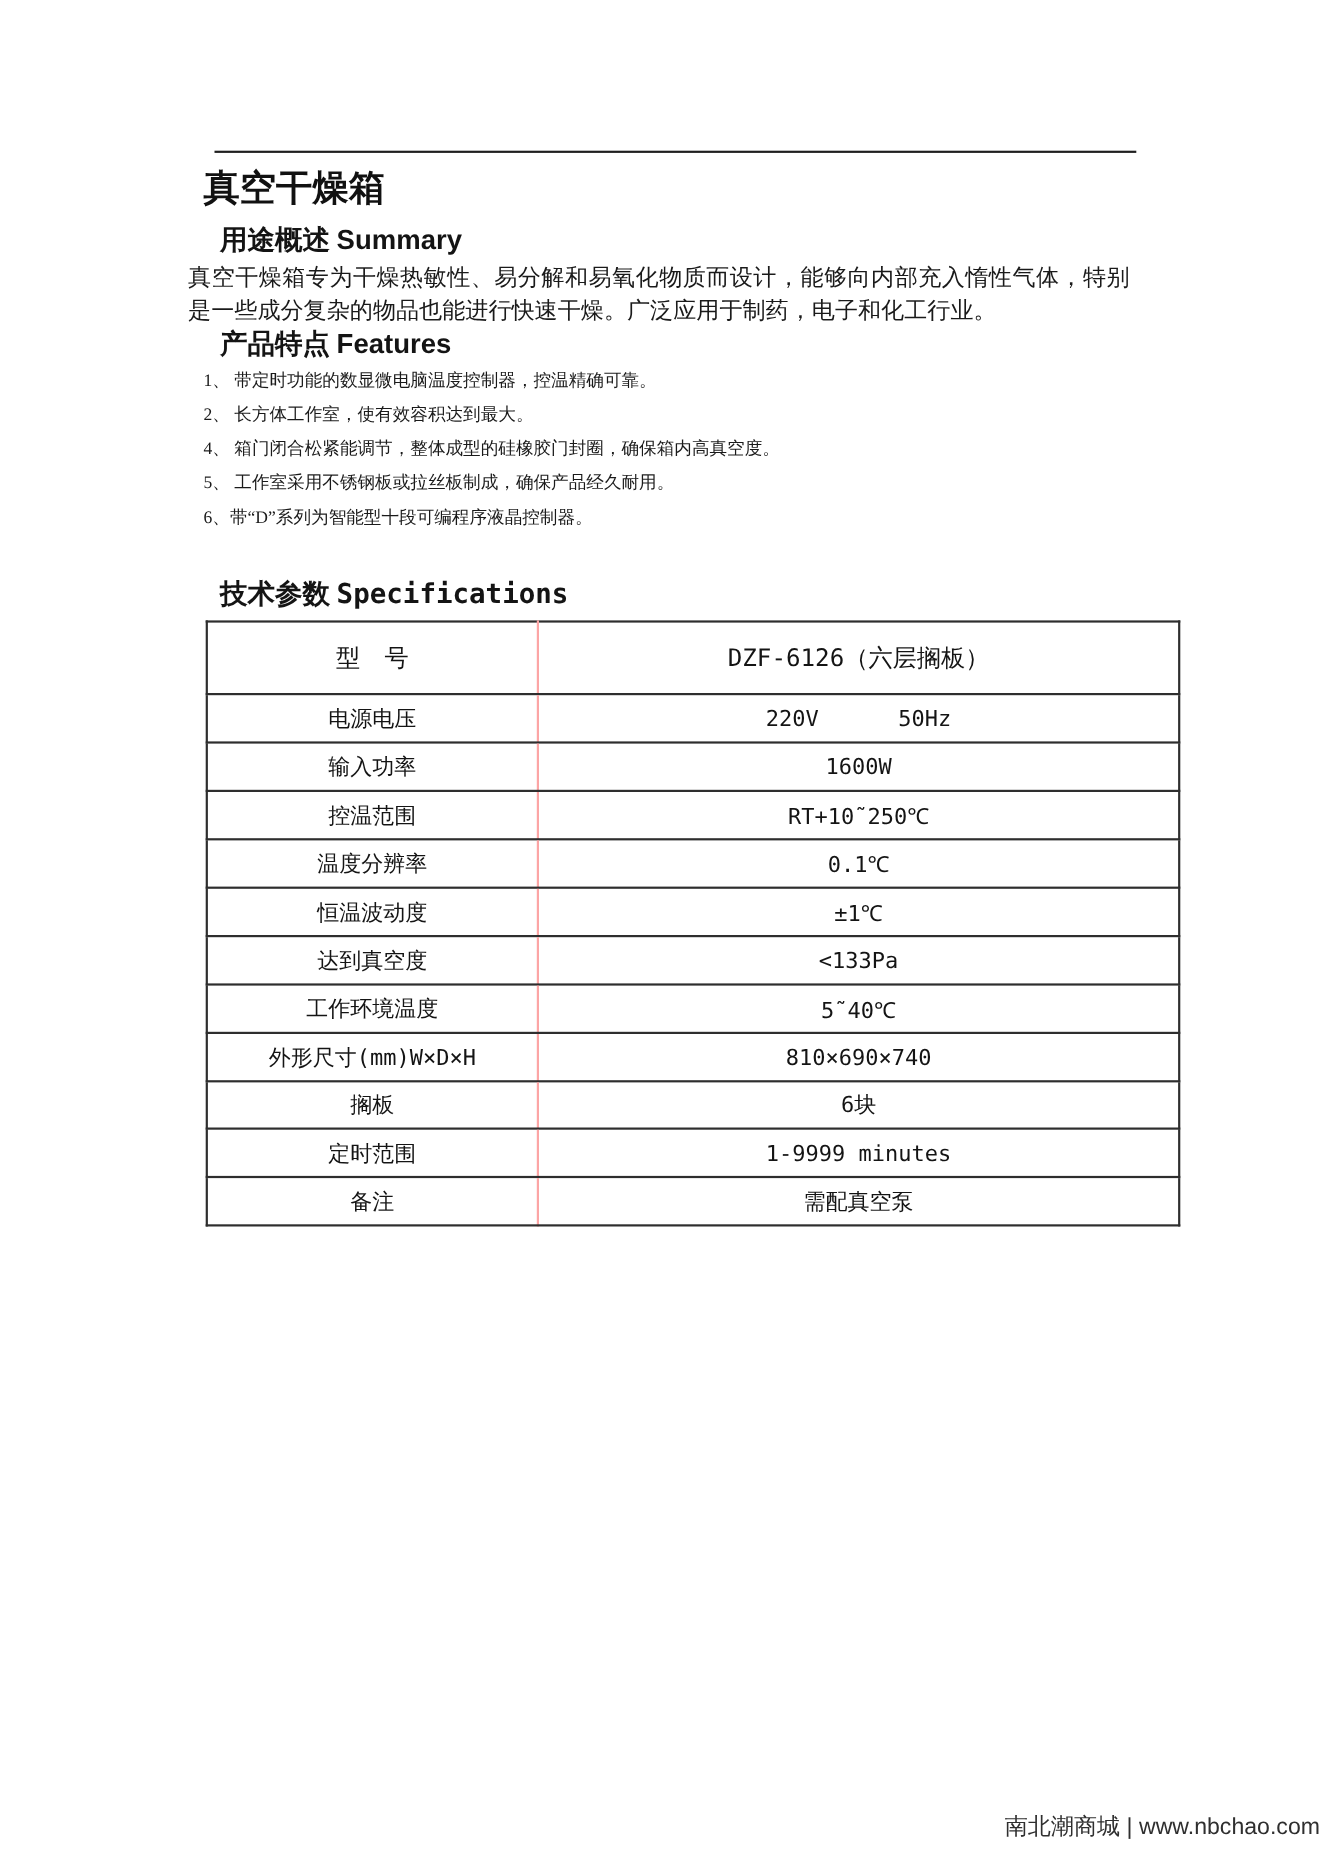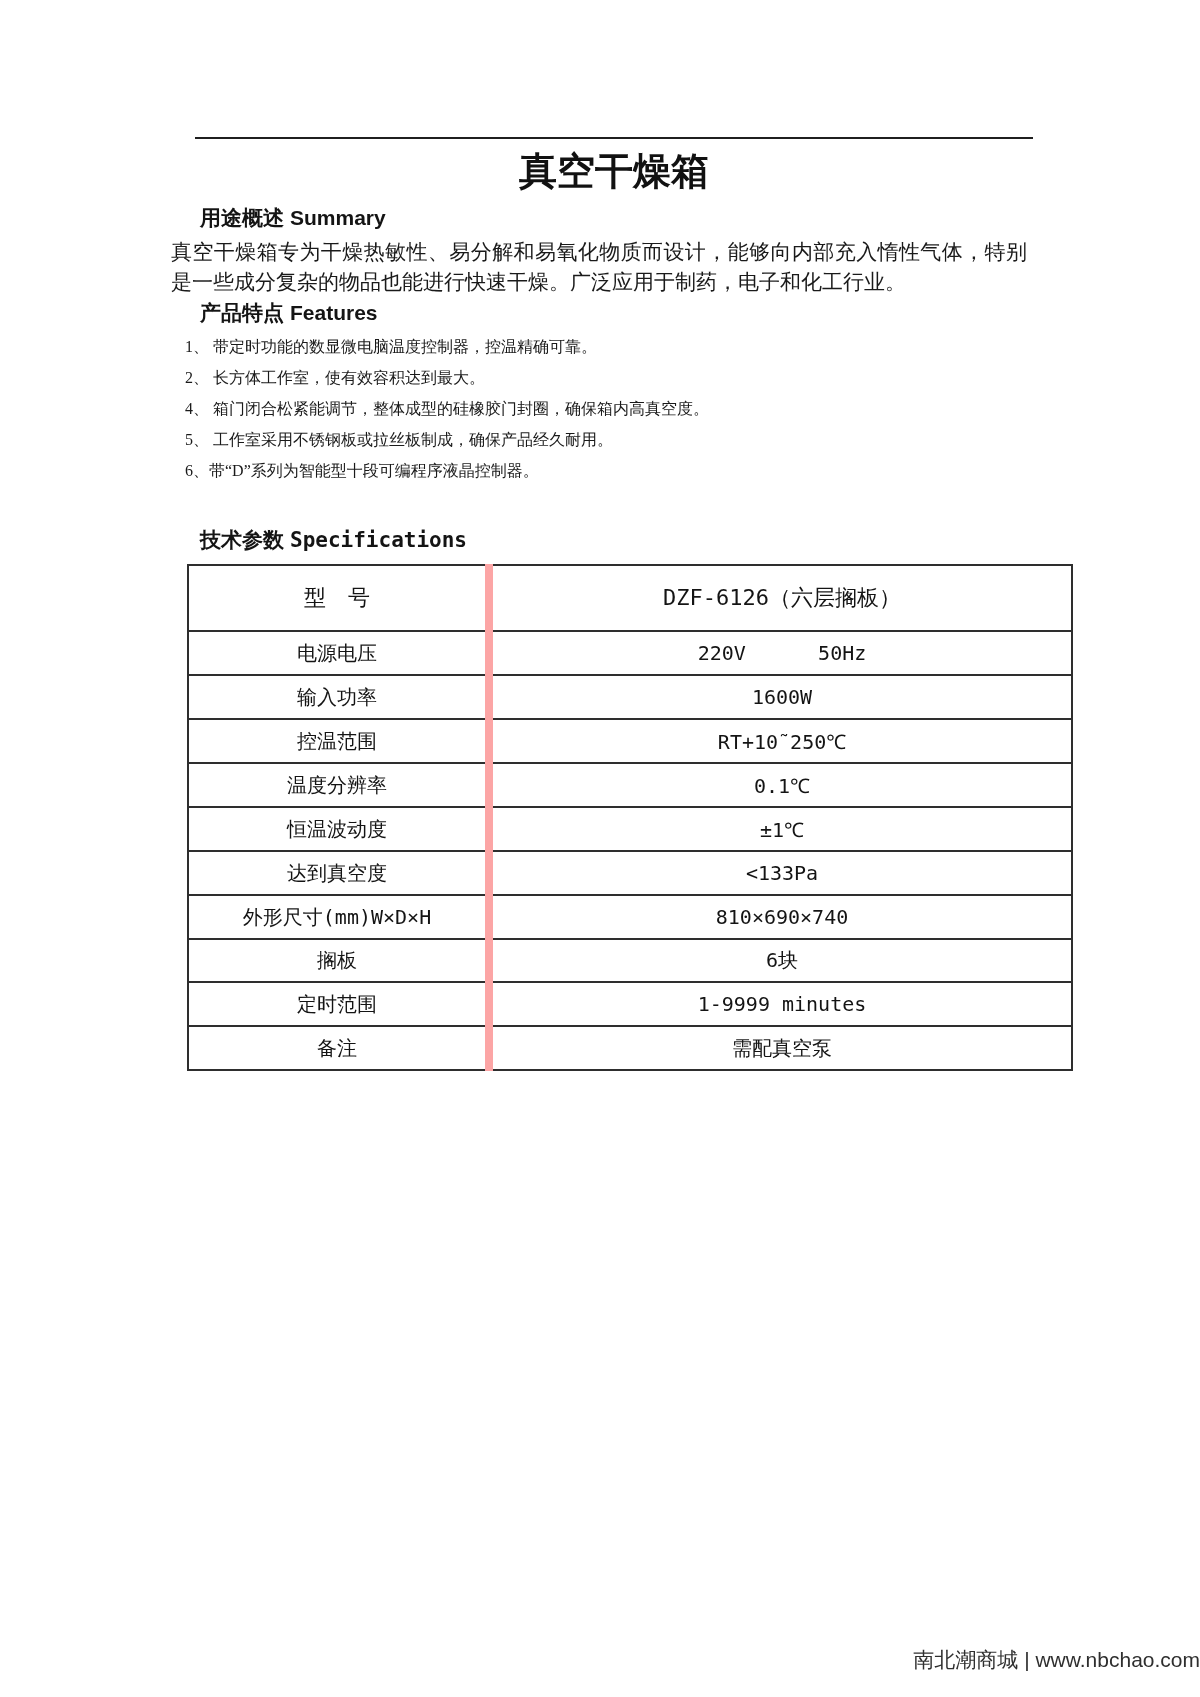--- a/index.html
+++ b/index.html
@@ -14,34 +14,33 @@
     color:#1a1a1a;
   }
   .top-rule{
     position:absolute;
     left:195px; top:137px;
     width:838px; height:2px;
     background:#1f1f1f;
   }
   .doc-title{
     position:absolute;
-    left:195px; top:150px;
+    left:185px; top:150px;
     width:838px;
     margin:0;
-    text-align:center;
-    font-family:"Liberation Sans", sans-serif;
-    font-size:38px;
+    font-family:"Liberation Sans", sans-serif;
+    font-size:33px;
     font-weight:bold;
     line-height:42px;
     color:#111;
   }
   .section-heading{
     position:absolute;
     left:200px;
-    font-size:21px;
+    font-size:25px;
     line-height:28px;
     font-weight:bold;
     color:#141414;
     white-space:nowrap;
   }
   .section-heading .zh{
     font-family:"Liberation Sans", sans-serif;
     font-weight:bold;
   }
   .section-heading .en-sans{
@@ -91,21 +90,21 @@
     color:#141414;
   }
   .spec-table td{
     border:2px solid #2e2e2e;
     text-align:center;
     vertical-align:middle;
     padding:0 6px;
     white-space:pre-wrap;
   }
   .spec-table td.cell-label{
-    border-right:8px solid #fca5a5;
+    border-right:2px solid #fca5a5;
   }
   .spec-table col.c-label{ width:301px; }
   .spec-table col.c-value{ width:583px; }
   .spec-table tr{ height:44px; }
   .spec-table tr.row-header{ height:66px; font-size:22px; }
   .spec-table tr.row-short{ height:43px; }
   .page-footer{
     position:absolute;
     left:0; top:1646px;
     width:1200px;
@@ -174,20 +173,24 @@
       </tr>
       <tr>
         <td class="cell-label">恒温波动度</td>
         <td class="cell-value">±1℃</td>
       </tr>
       <tr>
         <td class="cell-label">达到真空度</td>
         <td class="cell-value">&lt;133Pa</td>
       </tr>
       <tr>
+        <td class="cell-label">工作环境温度</td>
+        <td class="cell-value">5˜40℃</td>
+      </tr>
+      <tr>
         <td class="cell-label">外形尺寸(mm)W×D×H</td>
         <td class="cell-value">810×690×740</td>
       </tr>
       <tr class="row-short">
         <td class="cell-label">搁板</td>
         <td class="cell-value">6块</td>
       </tr>
       <tr>
         <td class="cell-label">定时范围</td>
         <td class="cell-value">1-9999 minutes</td>

